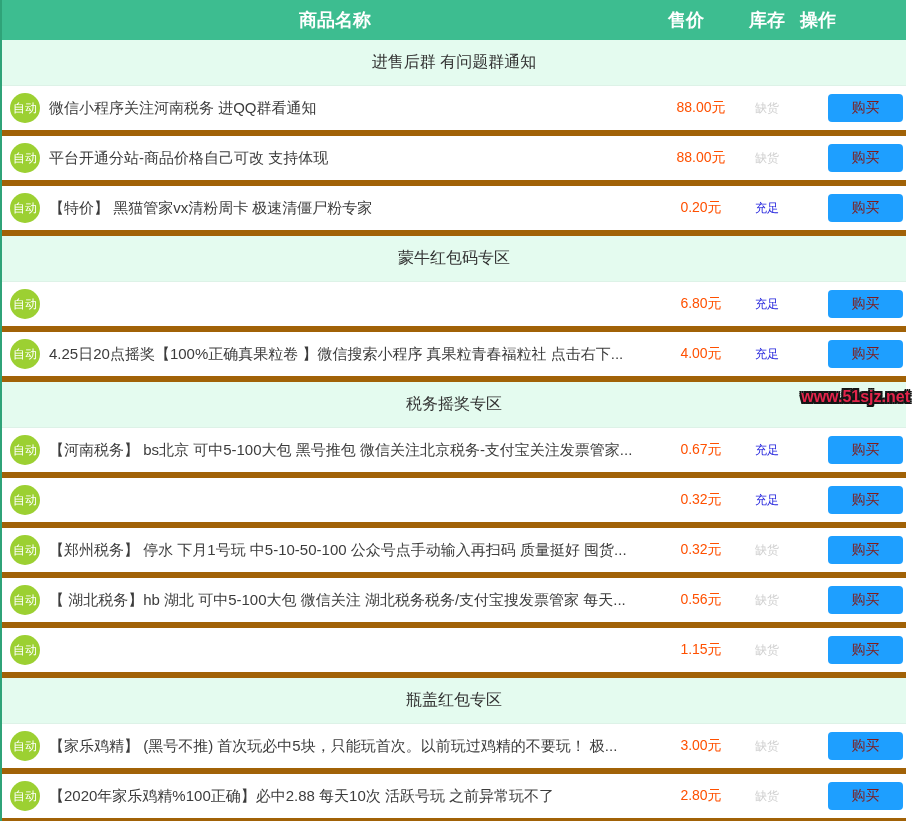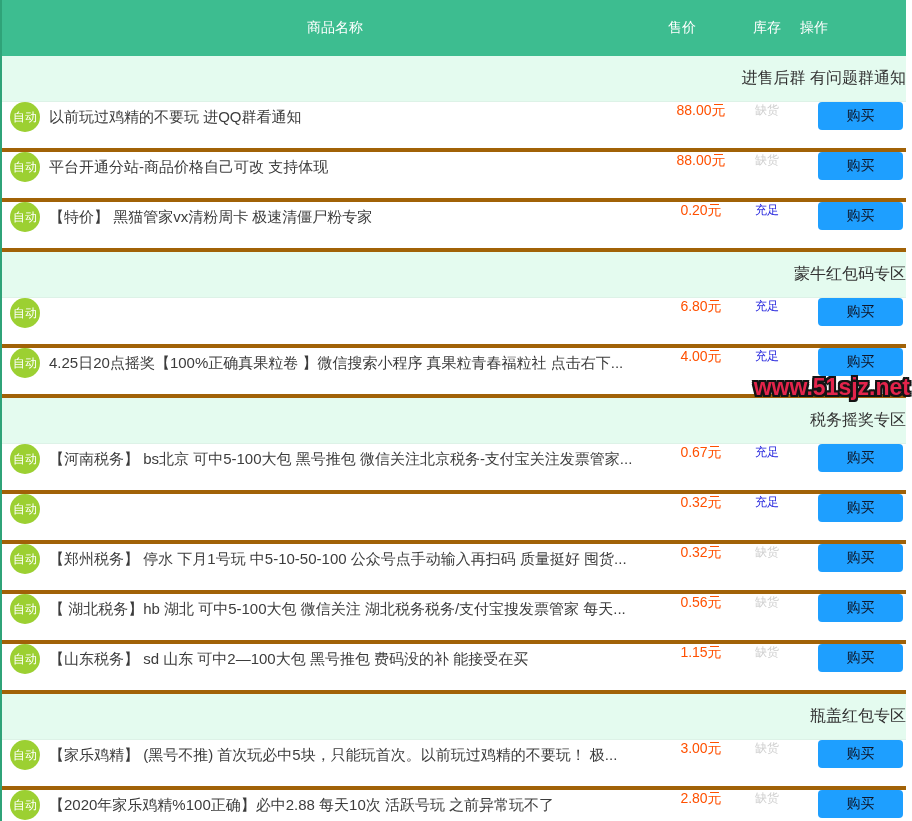--- a/index.html
+++ b/index.html
@@ -7,65 +7,65 @@
   body {
     width: 912px; height: 821px; overflow: hidden;
     background: #fff; position: relative;
     font-family: "Liberation Sans", "DejaVu Sans", sans-serif;
   }
   .table {
     width: 906px;
     border-left: 2px solid var(--left-border, #2FA378);
   }
   .thead {
-    display: flex; align-items: center; height: 56px;
+    display: flex; align-items: center; height: 40px;
     background: var(--header-green, #3DBD90);
-    color: #fff; font-weight: normal; font-size: 14px;
+    color: #fff; font-weight: bold; font-size: 18px;
   }
   .col-name  { flex: 1; text-align: center; }
   .col-price { width: 66px; text-align: left; }
   .col-stock { width: 66px; text-align: center; }
   .col-action{ width: 106px; text-align: left; }
 
   .section {
-    height: 46px; display: flex; align-items: center; justify-content: flex-end;
+    height: 46px; display: flex; align-items: center; justify-content: center;
     background: var(--section-bg, #E4FBEF);
     border-bottom: 1px solid #ddf2e7;
     font-size: 16px; color: #333;
   }
   .row {
-    display: flex; align-items: flex-start; height: 50px;
-    border-bottom: 4px solid #a16207; background: #fff;
+    display: flex; align-items: center; height: 50px;
+    border-bottom: 6px solid #a16207; background: #fff;
   }
   .b-name {
     flex: 1; display: flex; align-items: center;
     padding-left: 8px; overflow: hidden; white-space: nowrap; min-width: 0;
   }
   .badge {
     flex: 0 0 30px; width: 30px; height: 30px; border-radius: 50%;
     background: var(--badge-green, #9CD032); color: #fff; font-size: 12px;
     display: flex; align-items: center; justify-content: center; margin-right: 9px;
   }
   .pname {
     font-size: 15px; color: #3c3c3c; overflow: hidden; white-space: nowrap;
     text-overflow: clip;
   }
   .b-price { width: 66px; text-align: center; font-size: 14px; color: var(--price-color, #FF5000); }
   .b-stock { width: 66px; text-align: center; font-size: 12px; }
   .stock.in  { color: var(--stock-in, #2222DD); }
   .stock.out { color: var(--stock-out, #CFCFCF); }
   .b-action { width: 106px; display: flex; justify-content: flex-end; padding-right: 3px; }
   .buy {
-    width: 85px; height: 28px; border: none; border-radius: 4px;
-    background: var(--buy-blue, #1E9FFF); color: #0f172a; font-size: 14px;
+    width: 75px; height: 28px; border: none; border-radius: 4px;
+    background: var(--buy-blue, #1E9FFF); color: #7f1d1d; font-size: 14px;
     cursor: pointer; font-family: inherit;
   }
   .watermark {
-    position: absolute; top: 374px; right: 2px;
-    font-size: 23px; font-weight: bold; letter-spacing: 0;
+    position: absolute; top: 388px; right: 2px;
+    font-size: 16px; font-weight: bold; letter-spacing: 0;
     color: var(--watermark-red, #E3244B);
     text-shadow:
       -2px -2px 0 #141414, 2px -2px 0 #141414,
       -2px  2px 0 #141414, 2px  2px 0 #141414,
        0   -2px 0 #141414, 0    2px 0 #141414,
       -2px  0   0 #141414, 2px  0   0 #141414;
   }
 </style>
 </head>
 <body>
@@ -77,21 +77,21 @@
     <div class="col-stock">库存</div>
     <div class="col-action">操作</div>
   </div>
   <div id="tbody">
       <div class="section">
         <span class="section-title">进售后群 有问题群通知</span>
       </div>
       <div class="row">
         <div class="b-name">
           <span class="badge">自动</span>
-          <span class="pname">以前玩过鸡精的不要玩 进QQ群看通知</span>
+          <span class="pname">微信小程序关注河南税务 进QQ群看通知</span>
         </div>
         <div class="b-price price">88.00元</div>
         <div class="b-stock stock out">缺货</div>
         <div class="b-action">
           <button class="buy">购买</button>
         </div>
       </div>
       <div class="row">
         <div class="b-name">
           <span class="badge">自动</span>
@@ -180,21 +180,20 @@
         </div>
         <div class="b-price price">0.56元</div>
         <div class="b-stock stock out">缺货</div>
         <div class="b-action">
           <button class="buy">购买</button>
         </div>
       </div>
       <div class="row">
         <div class="b-name">
           <span class="badge">自动</span>
-          <span class="pname">【山东税务】 sd 山东 可中2—100大包 黑号推包 费码没的补 能接受在买</span>
         </div>
         <div class="b-price price">1.15元</div>
         <div class="b-stock stock out">缺货</div>
         <div class="b-action">
           <button class="buy">购买</button>
         </div>
       </div>
       <div class="section">
         <span class="section-title">瓶盖红包专区</span>
       </div>

